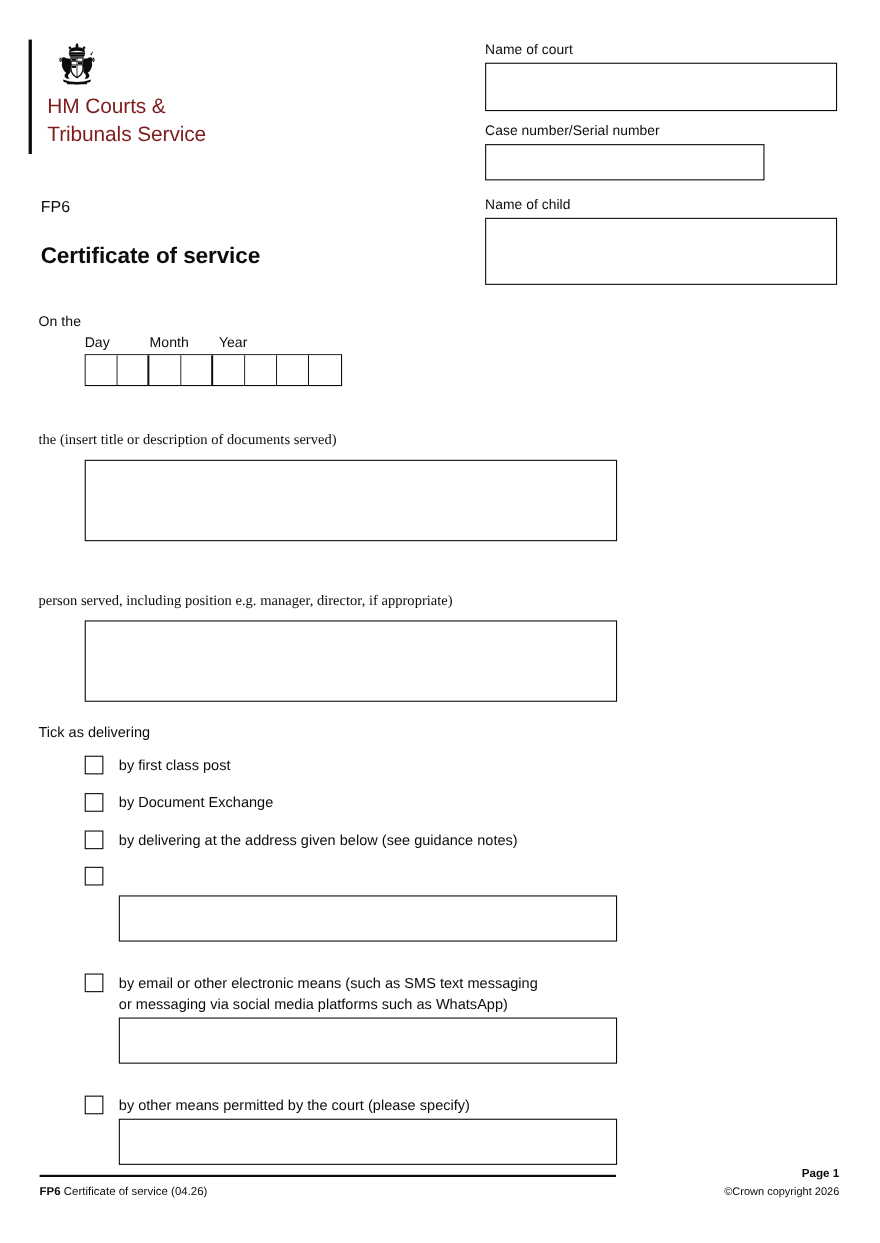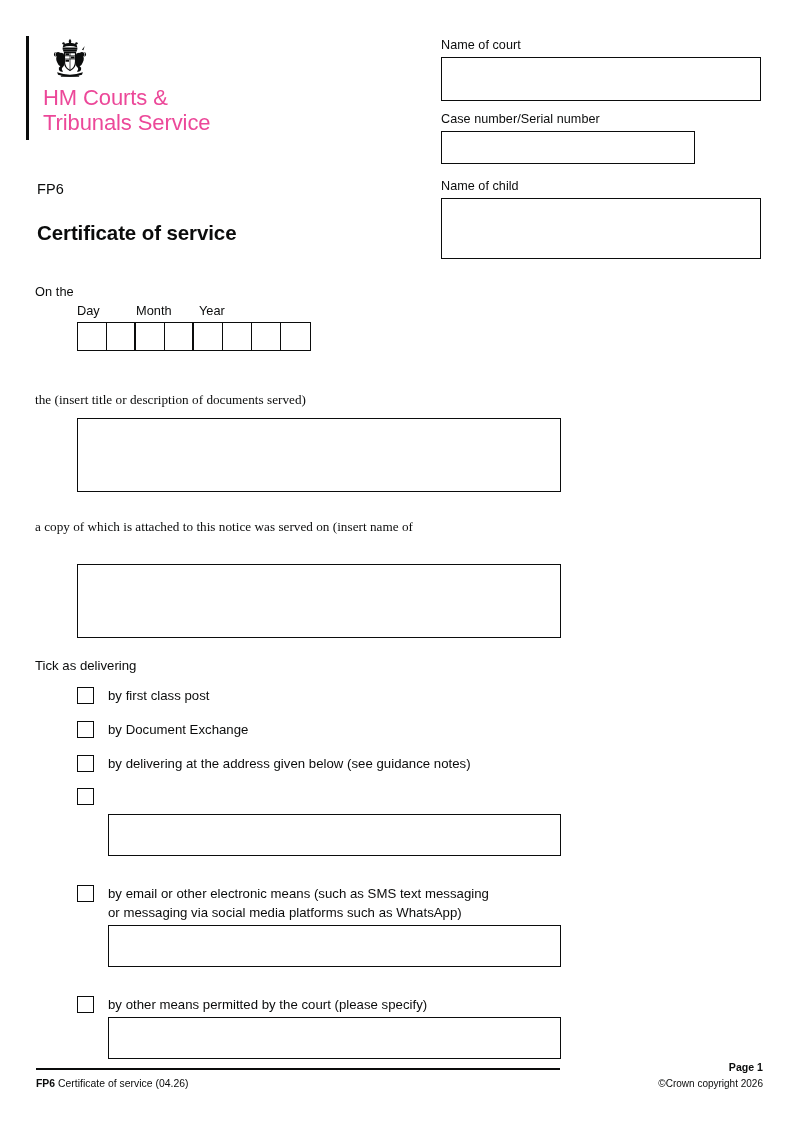--- a/index.html
+++ b/index.html
@@ -40,24 +40,24 @@
     display: flex;
     flex-direction: column;
   }
   .crest {
     width: 46px;
     height: 46px;
     margin-left: 4px;
     margin-bottom: 3px;
   }
   .org-name {
-    font-size: 22px;
+    font-size: 19px;
     line-height: 25px;
     letter-spacing: -0.1px;
-    color: #ec4899;
+    color: #7f1d1d;
     white-space: pre;
   }
 
   
   .form-code {
     position: absolute;
     left: 37px;
     top: 181px;
     font-size: 14.5px;
     letter-spacing: 0.1px;
@@ -273,21 +273,21 @@
     <div class="date-cell group-end"></div>
     <div class="date-cell"></div>
     <div class="date-cell"></div>
     <div class="date-cell"></div>
     <div class="date-cell last"></div>
   </div>
 
   <div class="body-text" style="left:35px; top:390px;">the (insert title or description of documents served)</div>
   <div class="answer-box" style="left:77px; top:418px; width:484px; height:74px;"></div>
 
-  <div class="body-text" style="left:35px; top:517px;">a copy of which is attached to this notice was served on (insert name of</div>
+  <div class="body-text" style="left:35px; top:536px;">person served, including position e.g. manager, director, if appropriate)</div>
   <div class="answer-box" style="left:77px; top:564px; width:484px; height:74px;"></div>
 
   <div class="tick-heading">Tick as delivering</div>
 
   <div class="tick-row" style="top:686px;">
     <div class="tickbox"></div>
     <div class="tick-label">by first class post</div>
   </div>
 
   <div class="tick-row" style="top:720px;">

